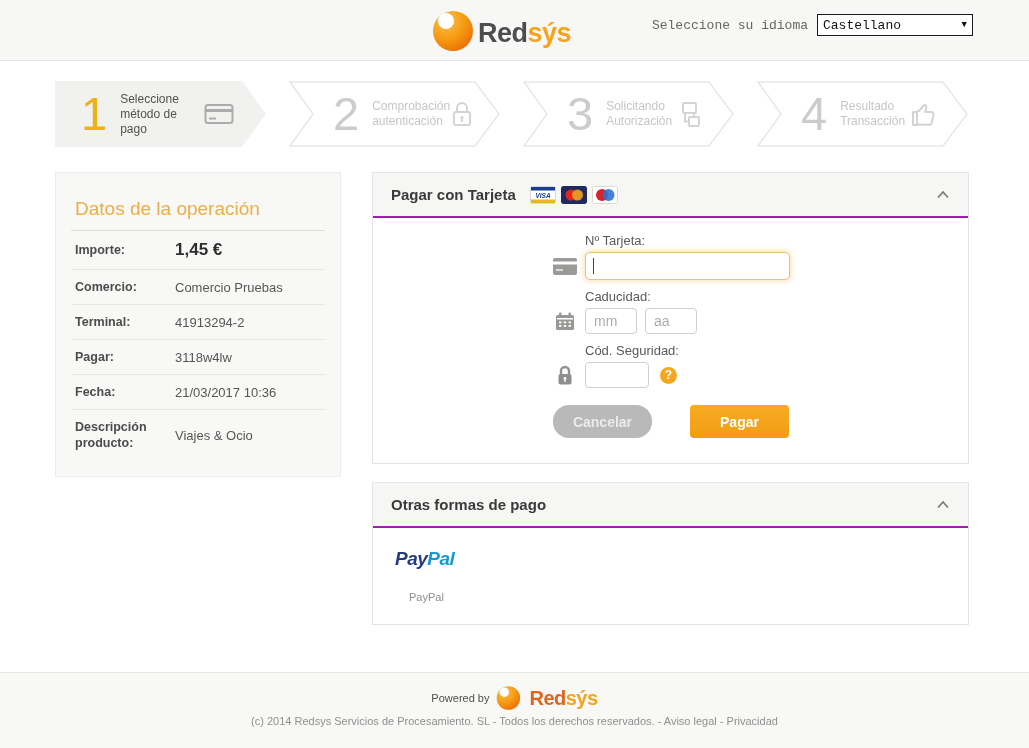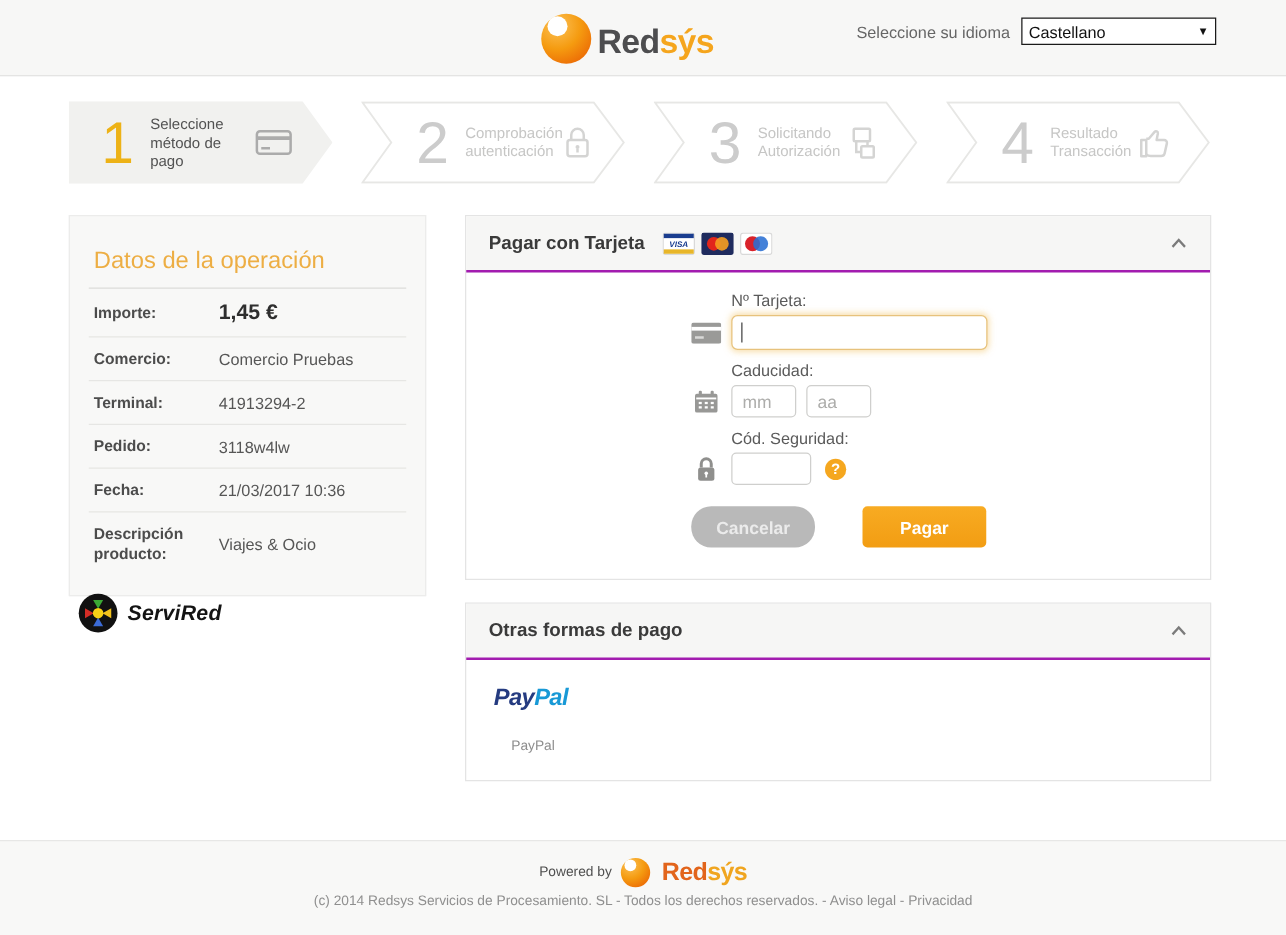--- a/index.html
+++ b/index.html
@@ -12,21 +12,21 @@
   
   .header {
     position:absolute; top:0; left:0; width:1029px; height:61px;
     background:#f7f7f6; border-bottom:1px solid #e4e4e3;
   }
   .logo { position:absolute; left:432px; top:7px; display:flex; align-items:flex-end; }
   .logo-flame { width:44px; height:46px; }
   .logo-text { font-size:27px; font-weight:bold; line-height:1; margin-left:2px; margin-bottom:6px; letter-spacing:-0.5px;}
   .logo-text .red { color:#4d4d4f; }
   .logo-text .sys { color:#f5a51d; }
-  .lang-area { position:absolute; right:56px; top:14px; display:flex; align-items:center; gap:9px; }
+  .lang-area { position:absolute; right:56px; top:14px; display:flex; align-items:center; gap:9px;font-family:Liberation Mono, monospace; }
   .lang-label { font-size:13px; color:#666; }
   .lang-select {
     position:relative; width:156px; height:22px; background:#fff;
     border:1px solid #1a1a1a; font-size:13px; color:#111;
     padding:3px 20px 0 5px; cursor:default;
   }
   .lang-select .arrow { position:absolute; right:5px; top:5px; font-size:9px; color:#111; }
 
   
   .steps { position:absolute; top:81px; left:55px; display:flex; }
@@ -234,44 +234,33 @@
     </div>
     <div class="datos-row">
       <span class="datos-label">Comercio:</span>
       <span class="datos-value">Comercio Pruebas</span>
     </div>
     <div class="datos-row">
       <span class="datos-label">Terminal:</span>
       <span class="datos-value">41913294-2</span>
     </div>
     <div class="datos-row">
-      <span class="datos-label">Pedido:</span>
+      <span class="datos-label">Pagar:</span>
       <span class="datos-value">3118w4lw</span>
     </div>
     <div class="datos-row">
       <span class="datos-label">Fecha:</span>
       <span class="datos-value">21/03/2017  10:36</span>
     </div>
     <div class="datos-row">
       <span class="datos-label">Descripción producto:</span>
       <span class="datos-value">Viajes &amp; Ocio</span>
     </div>
   </div>
 
-  <div class="servired">
-    <svg width="33" height="33" viewBox="0 0 33 33">
-      <circle cx="16.5" cy="16.5" r="15.5" fill="#111111"></circle>
-      <polygon points="16.5,13 12.5,6 20.5,6" fill="#3aa935"></polygon>
-      <polygon points="13,16.5 6,12.5 6,20.5" fill="#d42d26"></polygon>
-      <polygon points="16.5,20 12.5,27 20.5,27" fill="#3b6bd6"></polygon>
-      <polygon points="20,16.5 27,12.5 27,20.5" fill="#f2c21c"></polygon>
-      <circle cx="16.5" cy="16.5" r="4.2" fill="#f7d117"></circle>
-    </svg>
-    <span class="servired-text">ServiRed</span>
-  </div>
 
   <div class="right-col">
 
     <div class="panel">
       <div class="panel-header">
         <span class="panel-title">Pagar con Tarjeta</span>
         <span class="brand-chips">
           <svg class="chip" viewBox="0 0 26 18">
             <rect x="0.5" y="0.5" width="25" height="17" rx="2" fill="#ffffff" stroke="#d9d9d9"></rect>
             <rect x="1" y="1" width="24" height="3.5" fill="#1a3d8f"></rect>

